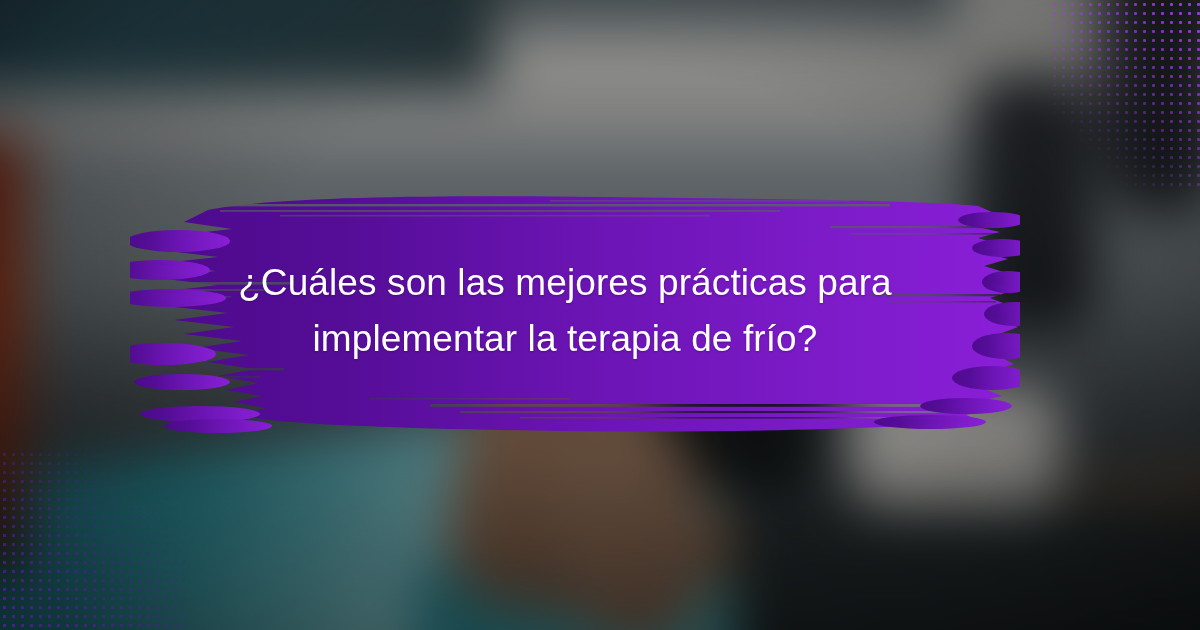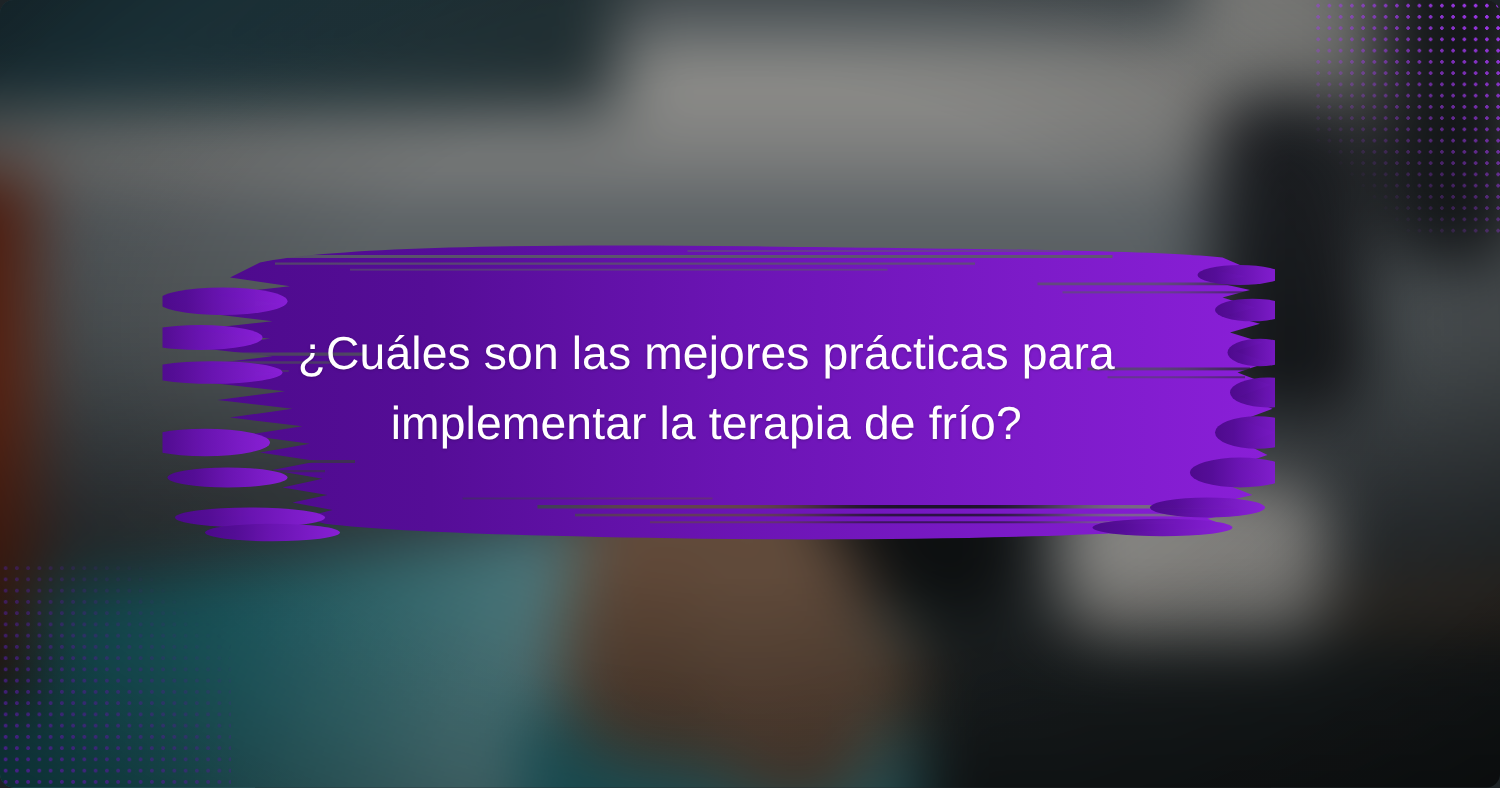--- a/index.html
+++ b/index.html
@@ -5,21 +5,20 @@
 <style>
   * { margin:0; padding:0; box-sizing:border-box; }
   html,body { width:1200px; height:630px; overflow:hidden; background:#1d2326; }
 
   .banner {
     position:relative;
     width:1200px;
     height:630px;
     overflow:hidden;
     font-family:"Liberation Sans", sans-serif;
-    border-radius:11px;
   }
 
   
   .photo {
     position:absolute; inset:-60px;
     filter:blur(26px) saturate(0.92);
   }
   .photo .layer { position:absolute; }
 
   

